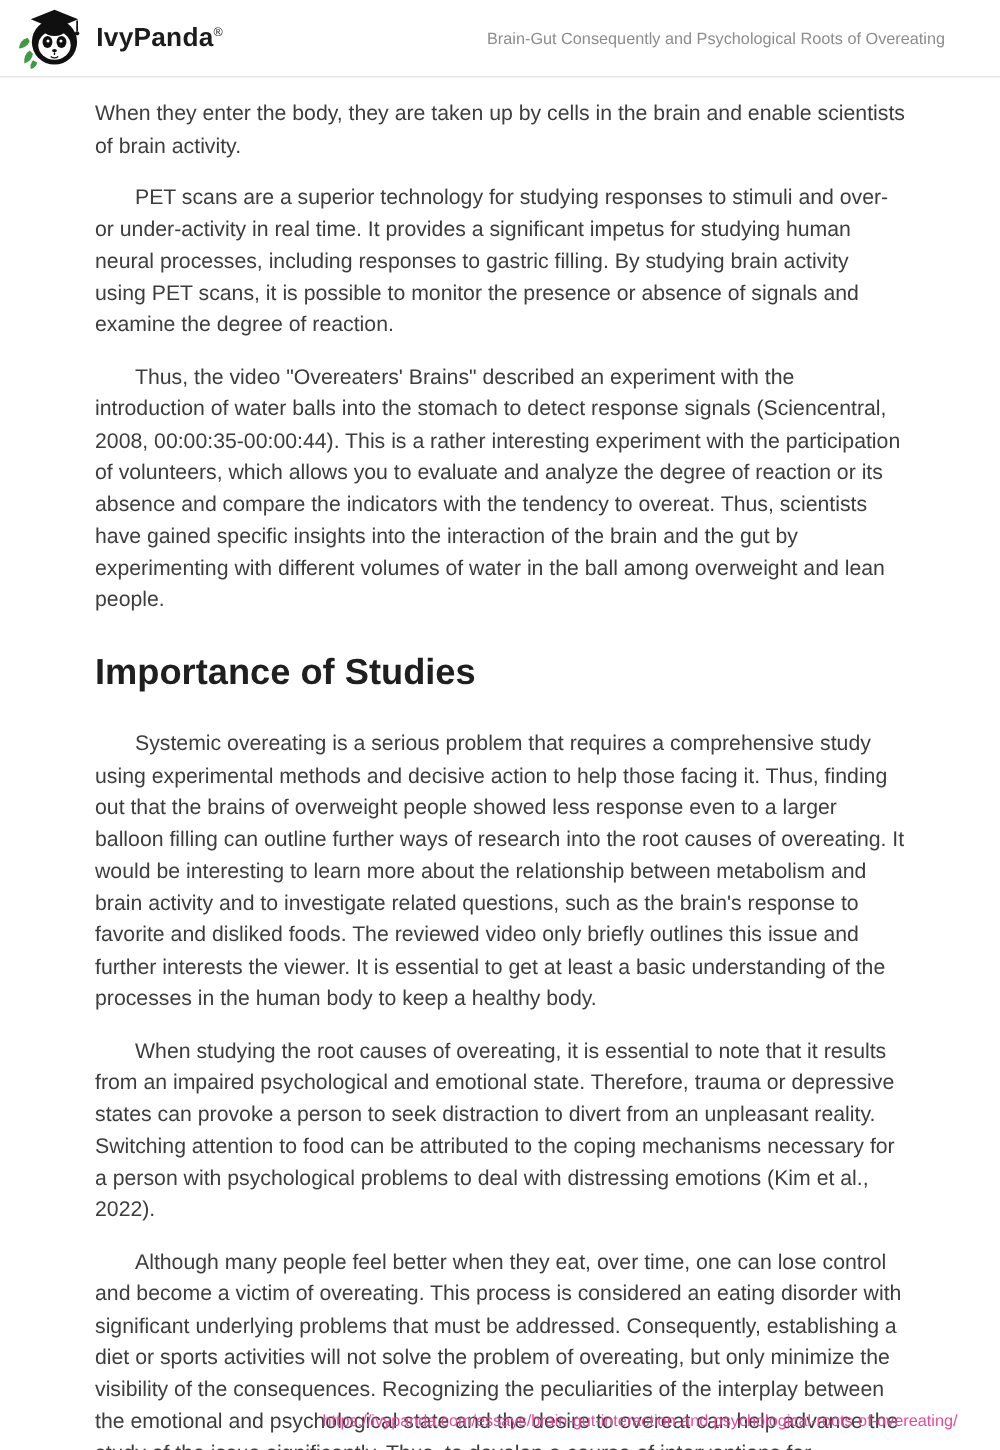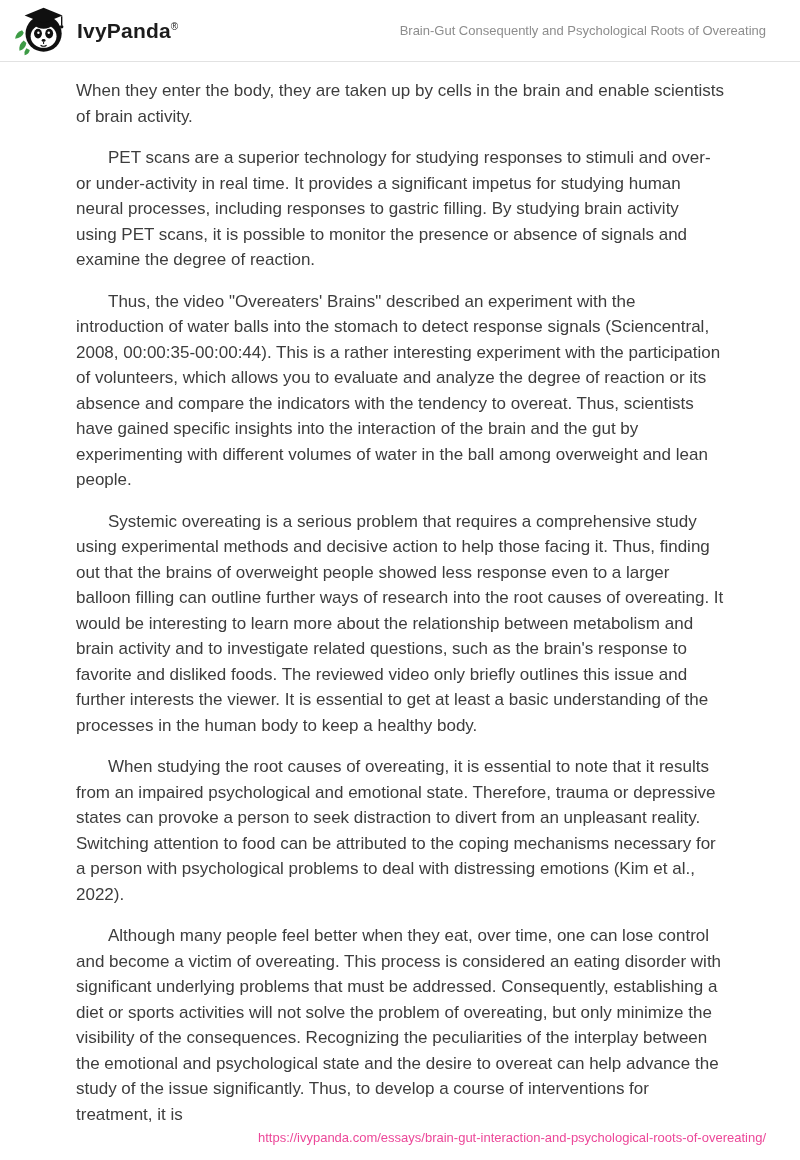--- a/index.html
+++ b/index.html
@@ -13,21 +13,21 @@
     background: #ffffff;
     overflow: hidden;
   }
 
   
   .header {
     height: 62px;
     display: flex;
     align-items: center;
     justify-content: space-between;
-    padding: 8px 34px 8px 14px;
+    padding: 8px 44px 8px 14px;
     border-bottom: 1px solid #e2e2e2;
   }
   .brand { display: flex; align-items: center; gap: 9px; }
   .logo { display: inline-flex; width: 54px; height: 50px; }
   .brand-name {
     font-size: 21px;
     font-weight: 700;
     color: #1c1c1c;
     letter-spacing: 0.2px;
   }
@@ -89,20 +89,21 @@
       </span>
       <span class="brand-name"><span>IvyPanda</span><sup>®</sup></span>
     </div>
     <div class="doc-title">Brain-Gut Consequently and Psychological Roots of Overeating</div>
   </header>
 
   <main class="content">
     <p class="para">When they enter the body, they are taken up by cells in the brain and enable scientists of brain activity.</p>
     <p class="para indent">PET scans are a superior technology for studying responses to stimuli and over- or under-activity in real time. It provides a significant impetus for studying human neural processes, including responses to gastric filling. By studying brain activity using PET scans, it is possible to monitor the presence or absence of signals and examine the degree of reaction.</p>
     <p class="para indent">Thus, the video "Overeaters' Brains" described an experiment with the introduction of water balls into the stomach to detect response signals (Sciencentral, 2008, 00:00:35-00:00:44). This is a rather interesting experiment with the participation of volunteers, which allows you to evaluate and analyze the degree of reaction or its absence and compare the indicators with the tendency to overeat. Thus, scientists have gained specific insights into the interaction of the brain and the gut by experimenting with different volumes of water in the ball among overweight and lean people.</p>
+    <h2 class="section-heading">Importance of Studies</h2>
     <p class="para indent">Systemic overeating is a serious problem that requires a comprehensive study using experimental methods and decisive action to help those facing it. Thus, finding out that the brains of overweight people showed less response even to a larger balloon filling can outline further ways of research into the root causes of overeating. It would be interesting to learn more about the relationship between metabolism and brain activity and to investigate related questions, such as the brain's response to favorite and disliked foods. The reviewed video only briefly outlines this issue and further interests the viewer. It is essential to get at least a basic understanding of the processes in the human body to keep a healthy body.</p>
     <p class="para indent">When studying the root causes of overeating, it is essential to note that it results from an impaired psychological and emotional state. Therefore, trauma or depressive states can provoke a person to seek distraction to divert from an unpleasant reality. Switching attention to food can be attributed to the coping mechanisms necessary for a person with psychological problems to deal with distressing emotions (Kim et al., 2022).</p>
     <p class="para indent">Although many people feel better when they eat, over time, one can lose control and become a victim of overeating. This process is considered an eating disorder with significant underlying problems that must be addressed. Consequently, establishing a diet or sports activities will not solve the problem of overeating, but only minimize the visibility of the consequences. Recognizing the peculiarities of the interplay between the emotional and psychological state and the desire to overeat can help advance the study of the issue significantly. Thus, to develop a course of interventions for treatment, it is</p>
   </main>
 
   <footer class="footer">
     <span class="url">https://ivypanda.com/essays/brain-gut-interaction-and-psychological-roots-of-overeating/</span>
   </footer>
 
 </div>

